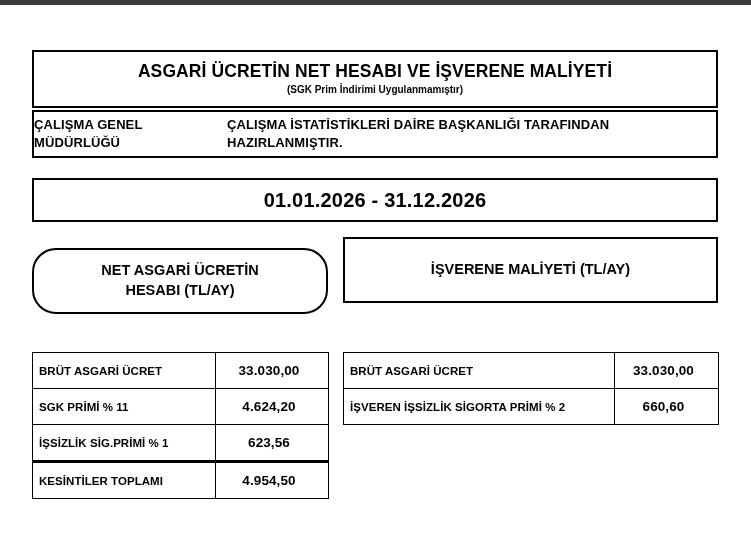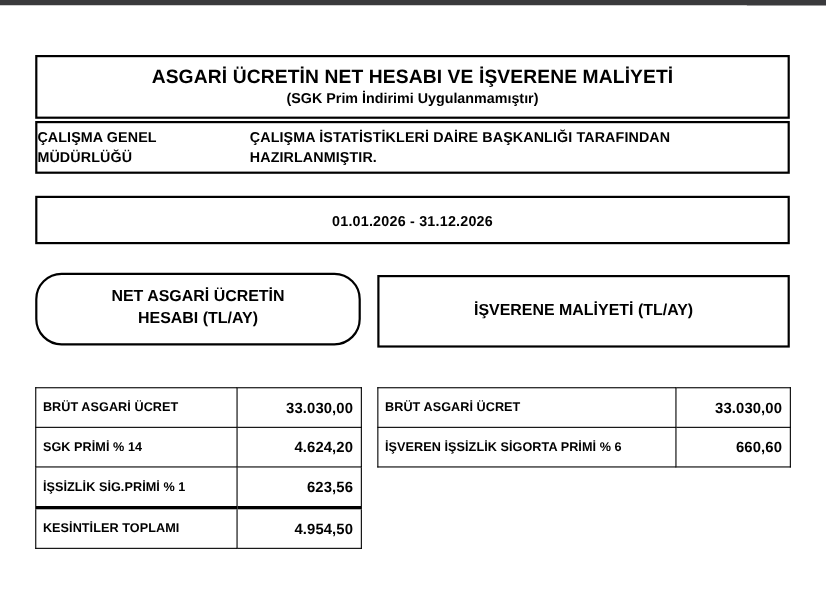--- a/index.html
+++ b/index.html
@@ -46,21 +46,21 @@
     align-items: center;
     justify-content: center;
   }
   .title-line1 {
     font-size: 17.5px;
     font-weight: bold;
     letter-spacing: 0.1px;
     line-height: 1.25;
   }
   .title-line2 {
-    font-size: 13px;
+    font-size: 10px;
     font-weight: bold;
     line-height: 1.25;
     margin-top: 1px;
   }
 
   .dept-box {
     position: absolute;
     left: 32px;
     top: 105px;
     width: 686px;
@@ -85,21 +85,21 @@
     top: 173px;
     width: 686px;
     height: 44px;
     border: 2px solid #000;
     box-sizing: border-box;
     display: flex;
     align-items: center;
     justify-content: center;
   }
   .date-text {
-    font-size: 13px;
+    font-size: 20px;
     font-weight: bold;
     letter-spacing: 0.2px;
   }
 
   
   .sect-head {
     position: absolute;
     border: 2px solid #000;
     box-sizing: border-box;
     display: flex;
@@ -109,21 +109,21 @@
   }
   .sect-head-left {
     left: 32px;
     top: 243px;
     width: 296px;
     height: 66px;
     border-radius: 24px;
   }
   .sect-head-right {
     left: 343px;
-    top: 245px;
+    top: 232px;
     width: 375px;
     height: 66px;
   }
   .sect-head-text {
     font-size: 14.5px;
     font-weight: bold;
     line-height: 1.35;
     padding: 0 6px;
     white-space: pre-line;
   }
@@ -140,21 +140,21 @@
     vertical-align: middle;
     font-weight: bold;
   }
   table.calc td.lbl {
     font-size: 11.5px;
     padding-left: 6px;
     letter-spacing: 0.05px;
   }
   table.calc td.val {
     font-size: 13.5px;
-    text-align: right;
+    text-align: center;
     padding-right: 7px;
     letter-spacing: 0.1px;
   }
 
   #left-table {
     left: 32px;
     top: 347px;
     width: 296px;
   }
   #left-table col.c1 { width: 183px; }
@@ -206,21 +206,21 @@
     <colgroup>
         <col class="c1">
         <col class="c2">
       </colgroup>
     <tbody>
       <tr>
         <td class="lbl">BRÜT ASGARİ ÜCRET</td>
         <td class="val">33.030,00</td>
       </tr>
       <tr>
-        <td class="lbl">SGK PRİMİ % 14</td>
+        <td class="lbl">SGK PRİMİ % 11</td>
         <td class="val">4.624,20</td>
       </tr>
       <tr>
         <td class="lbl">İŞSİZLİK SİG.PRİMİ  % 1</td>
         <td class="val">623,56</td>
       </tr>
       <tr class="total">
         <td class="lbl">KESİNTİLER TOPLAMI</td>
         <td class="val">4.954,50</td>
       </tr>
@@ -231,19 +231,19 @@
     <colgroup>
         <col class="c1">
         <col class="c2">
       </colgroup>
     <tbody>
       <tr>
         <td class="lbl">BRÜT ASGARİ ÜCRET</td>
         <td class="val">33.030,00</td>
       </tr>
       <tr>
-        <td class="lbl">İŞVEREN İŞSİZLİK SİGORTA PRİMİ % 6</td>
+        <td class="lbl">İŞVEREN İŞSİZLİK SİGORTA PRİMİ % 2</td>
         <td class="val">660,60</td>
       </tr>
     </tbody>
   </table>
 
 </div>
 
 </body></html>

